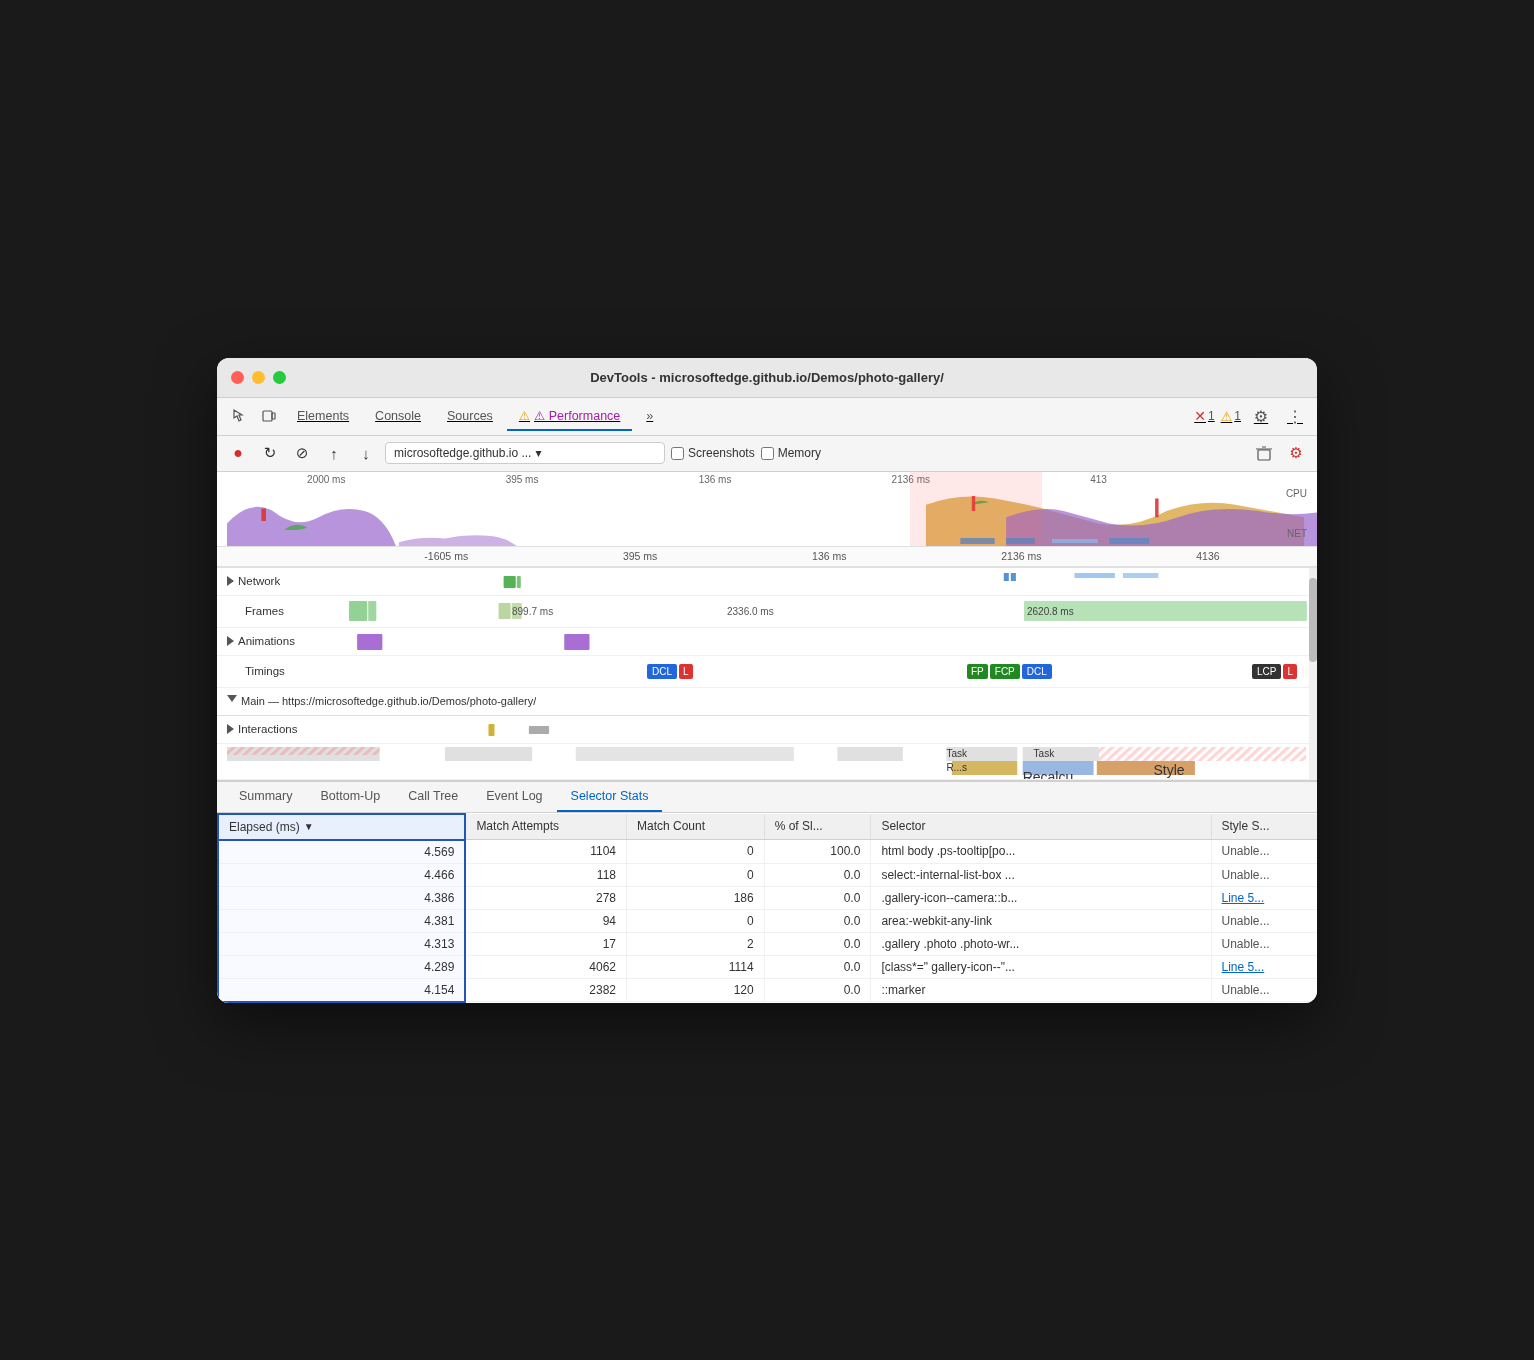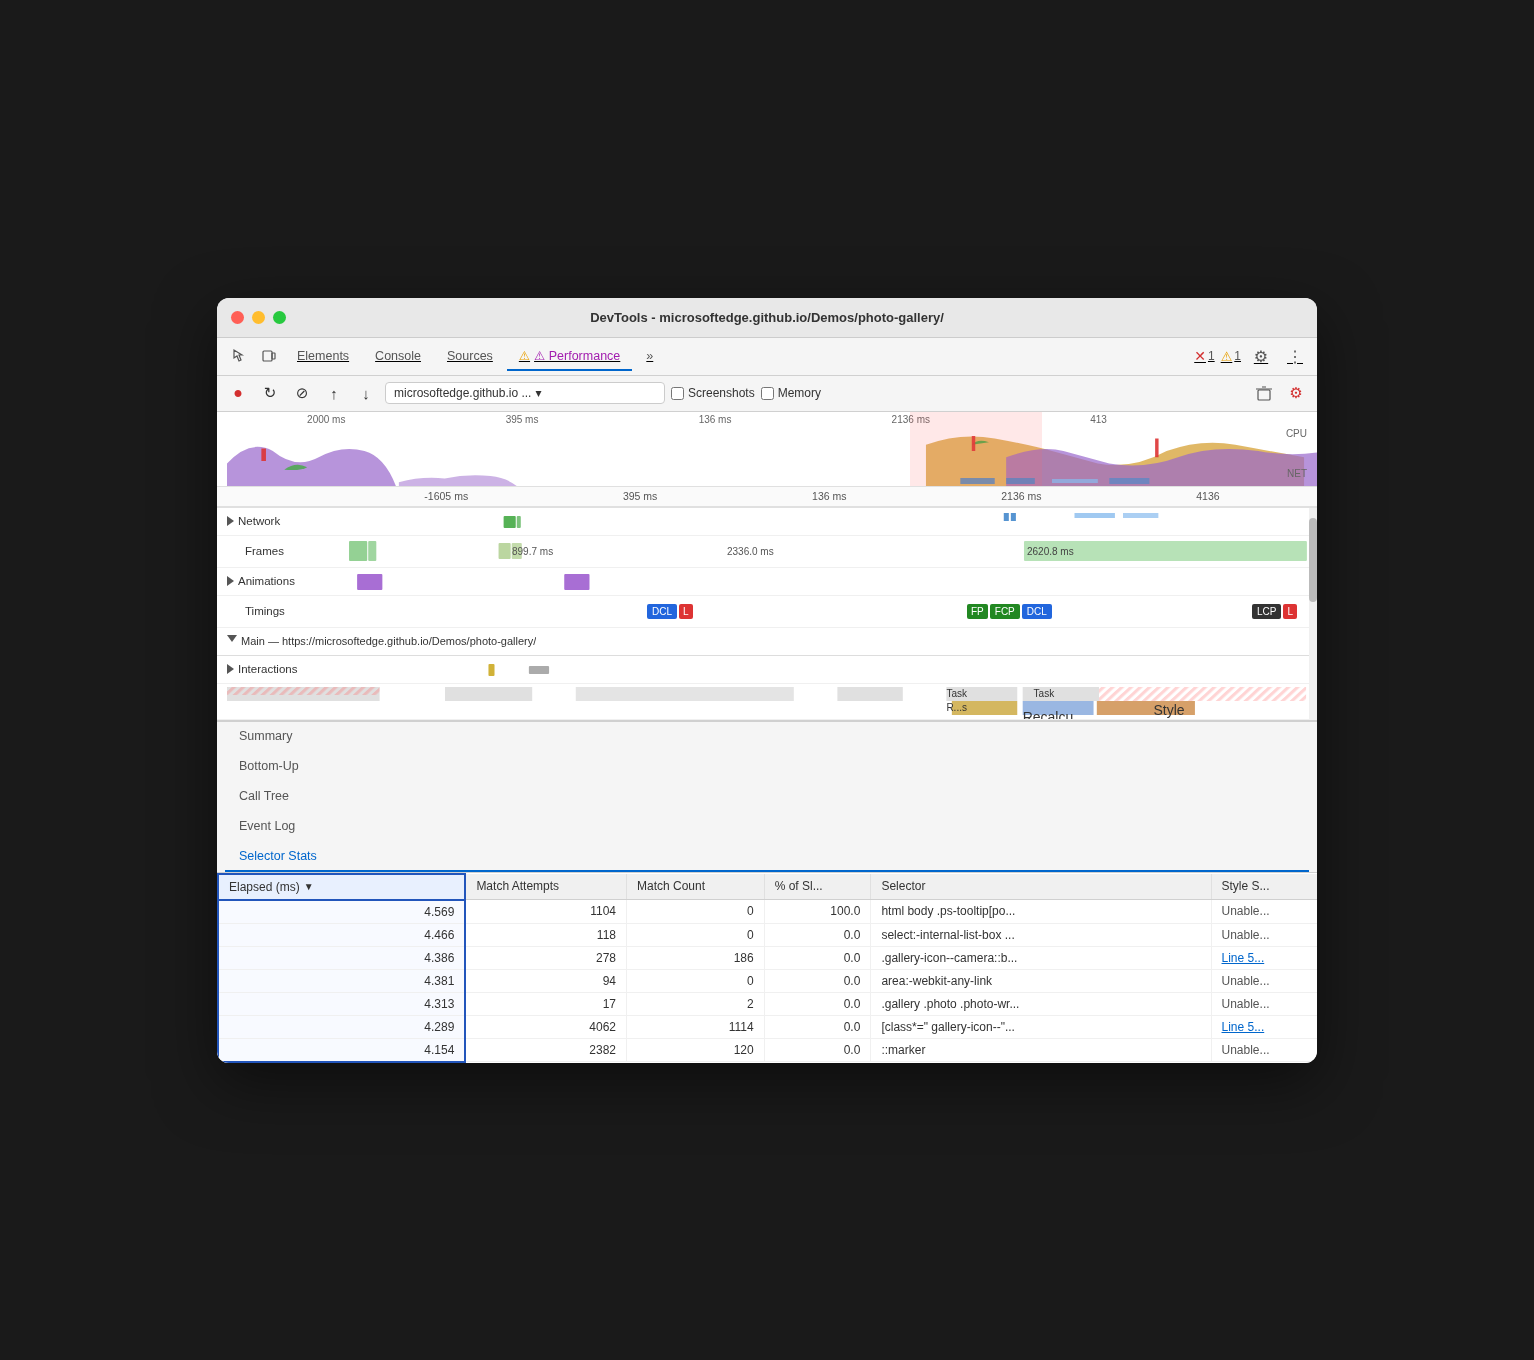--- a/index.html
+++ b/index.html
@@ -140,21 +140,20 @@
     
     .bottom-panel {
       border-top: 2px solid #d0d0d0;
       background: white;
     }
     .bottom-tabs {
       display: flex;
       border-bottom: 1px solid #d0d0d0;
       background: #f5f5f5;
       padding: 0 8px;
-      flex-direction: column;
     }
     .btab {
       padding: 7px 14px;
       font-size: 12.5px;
       color: #555;
       cursor: pointer;
       border-bottom: 2px solid transparent;
     }
     .btab.active {
       color: #0066cc;

